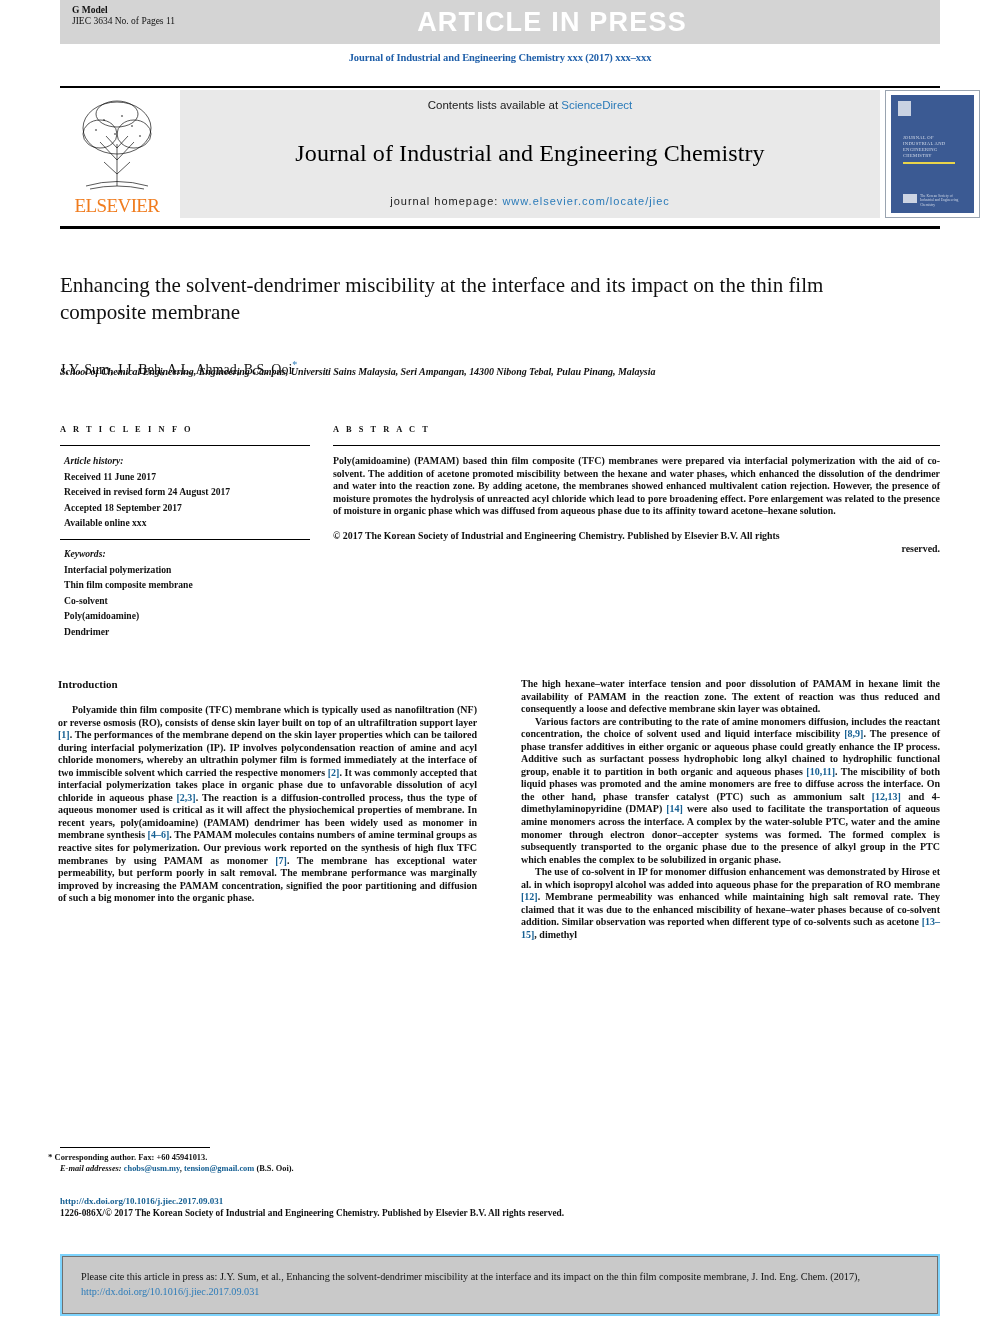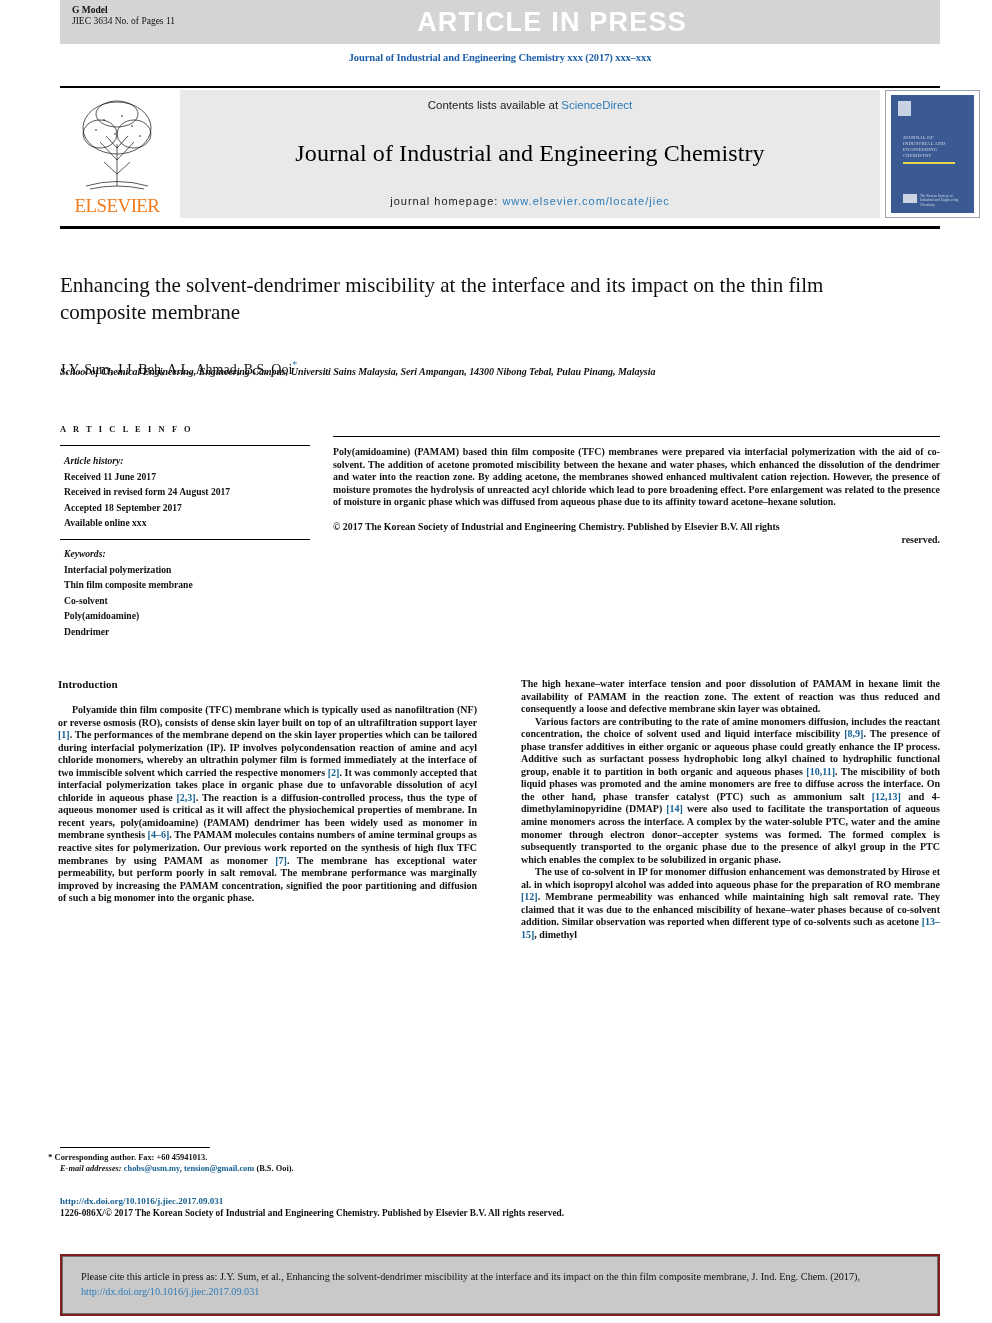--- a/index.html
+++ b/index.html
@@ -83,21 +83,21 @@
   .fn{position:absolute;left:48px;top:1152px;width:430px;font-size:8.4px;line-height:11.2px;
       color:#111;font-weight:bold;}
   .fn .star{font-size:9px;}
   .fn a{color:#176093;text-decoration:none;}
   .fn .em{font-style:italic;}
   .doi{position:absolute;left:60px;top:1196px;font-size:9px;color:#176093;font-weight:bold;}
   .issn{position:absolute;left:60px;top:1208px;width:860px;font-size:9.3px;color:#111;font-weight:bold;}
 
   
   .citebox{position:absolute;left:60px;top:1254px;width:880px;height:62px;
-           background:#7f1d1d;box-sizing:border-box;padding:2px;}
+           background:#7dd3fc;box-sizing:border-box;padding:2px;}
   .citebox .inner{width:100%;height:100%;border:1px solid #6f6f6f;box-sizing:border-box;
                   background:#c9c9c9;padding:13px 18px;}
   .citebox p{margin:0;font-size:10.2px;line-height:14.5px;color:#111;}
   .citebox a{color:#2b7bb9;text-decoration:none;}
 </style>
 </head>
 <body>
 
 <div class="page">
 
@@ -179,20 +179,21 @@
     <div class="hr-thin2"></div>
     <p class="it">Keywords:</p>
     <p>Interfacial polymerization</p>
     <p>Thin film composite membrane</p>
     <p>Co-solvent</p>
     <p>Poly(amidoamine)</p>
     <p>Dendrimer</p>
   </div>
 
   <div class="abs">
+    <div class="sechead">A B S T R A C T</div>
     <div class="hr-thin"></div>
     <p>Poly(amidoamine) (PAMAM) based thin film composite (TFC) membranes were prepared via interfacial polymerization with the aid of co-solvent. The addition of acetone promoted miscibility between the hexane and water phases, which enhanced the dissolution of the dendrimer and water into the reaction zone. By adding acetone, the membranes showed enhanced multivalent cation rejection. However, the presence of moisture promotes the hydrolysis of unreacted acyl chloride which lead to pore broadening effect. Pore enlargement was related to the presence of moisture in organic phase which was diffused from aqueous phase due to its affinity toward acetone–hexane solution.</p>
     <p class="copy">© 2017 The Korean Society of Industrial and Engineering Chemistry. Published by Elsevier B.V. All rights</p>
     <p class="reserved">reserved.</p>
   </div>
 
   <div class="col colL">
     <div class="h2">Introduction</div>
     <p><span>Polyamide thin film composite (TFC) membrane which is typically used as nanofiltration (NF) or reverse osmosis (RO), consists of dense skin layer built on top of an ultrafiltration support layer </span><a class="ref" href="#">[1]</a><span>. The performances of the membrane depend on the skin layer properties which can be tailored during interfacial polymerization (IP). IP involves polycondensation reaction of amine and acyl chloride monomers, whereby an ultrathin polymer film is formed immediately at the interface of two immiscible solvent which carried the respective monomers </span><a class="ref" href="#">[2]</a><span>. It was commonly accepted that interfacial polymerization takes place in organic phase due to unfavorable dissolution of acyl chloride in aqueous phase </span><a class="ref" href="#">[2,3]</a><span>. The reaction is a diffusion-controlled process, thus the type of aqueous monomer used is critical as it will affect the physiochemical properties of membrane. In recent years, poly(amidoamine) (PAMAM) dendrimer has been widely used as monomer in membrane synthesis </span><a class="ref" href="#">[4–6]</a><span>. The PAMAM molecules contains numbers of amine terminal groups as reactive sites for polymerization. Our previous work reported on the synthesis of high flux TFC membranes by using PAMAM as monomer </span><a class="ref" href="#">[7]</a><span>. The membrane has exceptional water permeability, but perform poorly in salt removal. The membrane performance was marginally improved by increasing the PAMAM concentration, signified the poor partitioning and diffusion of such a big monomer into the organic phase.</span></p>
   </div>

